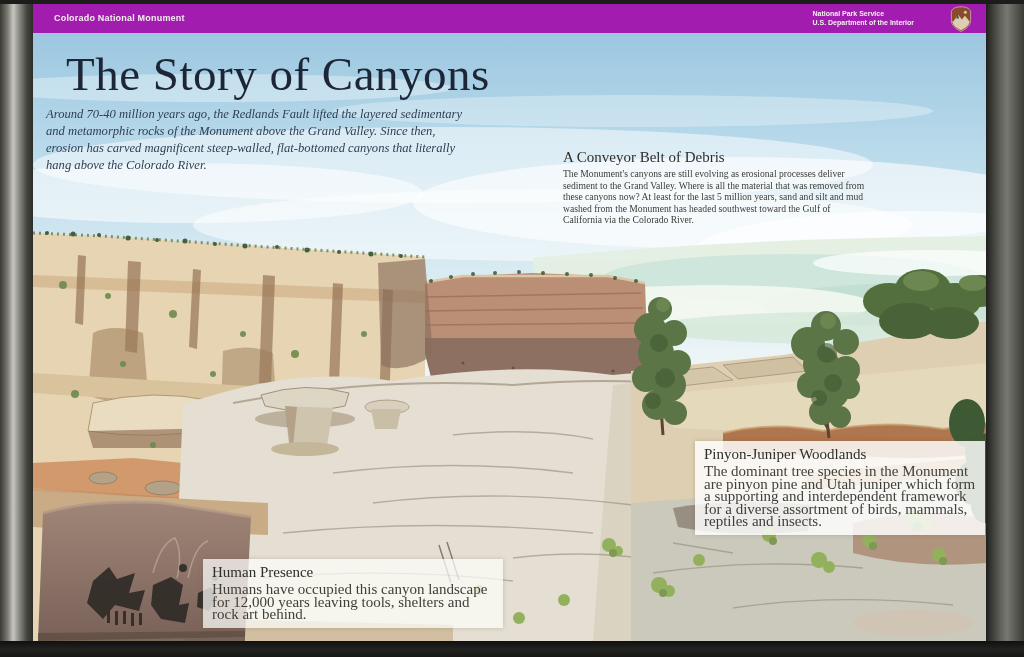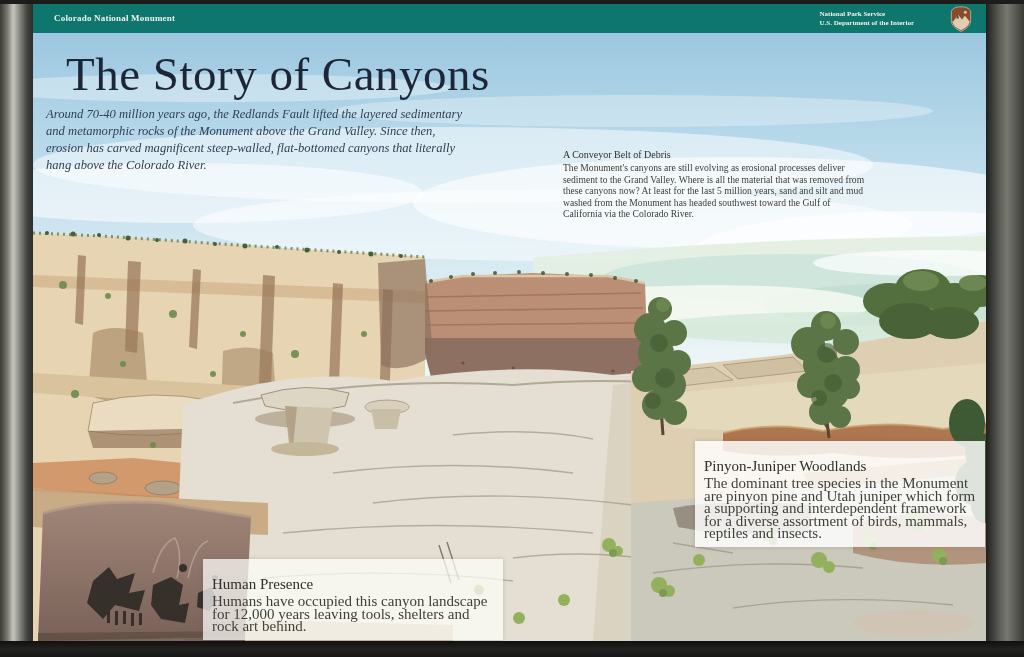--- a/index.html
+++ b/index.html
@@ -11,39 +11,39 @@
     background:linear-gradient(90deg,#3a3a36 0%,#77776f 22%,#c7c7bf 40%,#8b8b84 58%,#44443f 82%,#2c2c29 100%);}
   .frame-right{position:absolute;left:986px;top:0;width:38px;height:657px;
     background:linear-gradient(90deg,#1f1f1d 0%,#5c5c56 35%,#787871 55%,#3c3c38 100%);}
   .frame-top{position:absolute;left:0;top:0;width:1024px;height:4px;background:#1c1c1a;}
   .frame-bottom{position:absolute;left:0;top:641px;width:1024px;height:16px;
     background:linear-gradient(180deg,#101010 0%,#232321 55%,#161614 100%);}
 
   
   .sign{position:absolute;left:33px;top:4px;width:953px;height:637px;background:#0b0b0d;}
 
-  .header-bar{position:absolute;left:0;top:0;width:100%;height:29px;background:#0f766e;
-    font-family:Liberation Serif, serif;color:#f2f1ed;}
+  .header-bar{position:absolute;left:0;top:0;width:100%;height:29px;background:#a21caf;
+    font-family:Liberation Sans, sans-serif;color:#f2f1ed;}
   .site-name{position:absolute;left:21px;top:9px;font-size:9px;font-weight:bold;letter-spacing:.2px;}
   .agency{position:absolute;right:72px;top:6px;text-align:left;font-size:7px;font-weight:bold;line-height:8.5px;}
   .arrowhead{position:absolute;right:14px;top:2px;width:22px;height:26px;}
 
   .photo{position:absolute;left:0;top:29px;width:953px;height:608px;overflow:hidden;}
   .photo svg{display:block;width:953px;height:608px;}
 
   
   .overlay{position:absolute;}
   .main-title{left:10px;top:14px;font-size:47px;color:#1d2636;letter-spacing:.5px;margin-left:23px;}
   .intro{left:13px;top:73px;width:424px;font-size:12.6px;line-height:17px;color:#303d52;font-style:italic;}
 
   .conveyor{left:530px;top:116px;width:304px;color:#30302c;}
-  .sec-heading{font-size:10px;color:#2e2e2a;margin:0 0 2px 0;font-weight:normal;}
+  .sec-heading{font-size:15px;color:#2e2e2a;margin:0 0 2px 0;font-weight:normal;}
   .sec-body{font-size:9.6px;line-height:11.6px;color:#3c3c36;}
 
-  .callout{background:rgba(255,255,255,0.83);box-shadow:0 0 4px rgba(90,80,60,.25);padding:17px 9px 7px 9px;}
+  .callout{background:rgba(255,255,255,0.83);box-shadow:0 0 4px rgba(90,80,60,.25);padding:5px 9px 7px 9px;}
   .pinyon{left:662px;top:408px;width:272px;}
   .human{left:170px;top:526px;width:282px;background:rgba(252,252,248,0.74);}
   .callout .sec-heading{font-size:15px;}
   .callout .sec-body{font-size:15px;line-height:12.6px;color:#3f3f38;}
 </style>
 </head>
 <body>
 
 <div class="stage">
 

